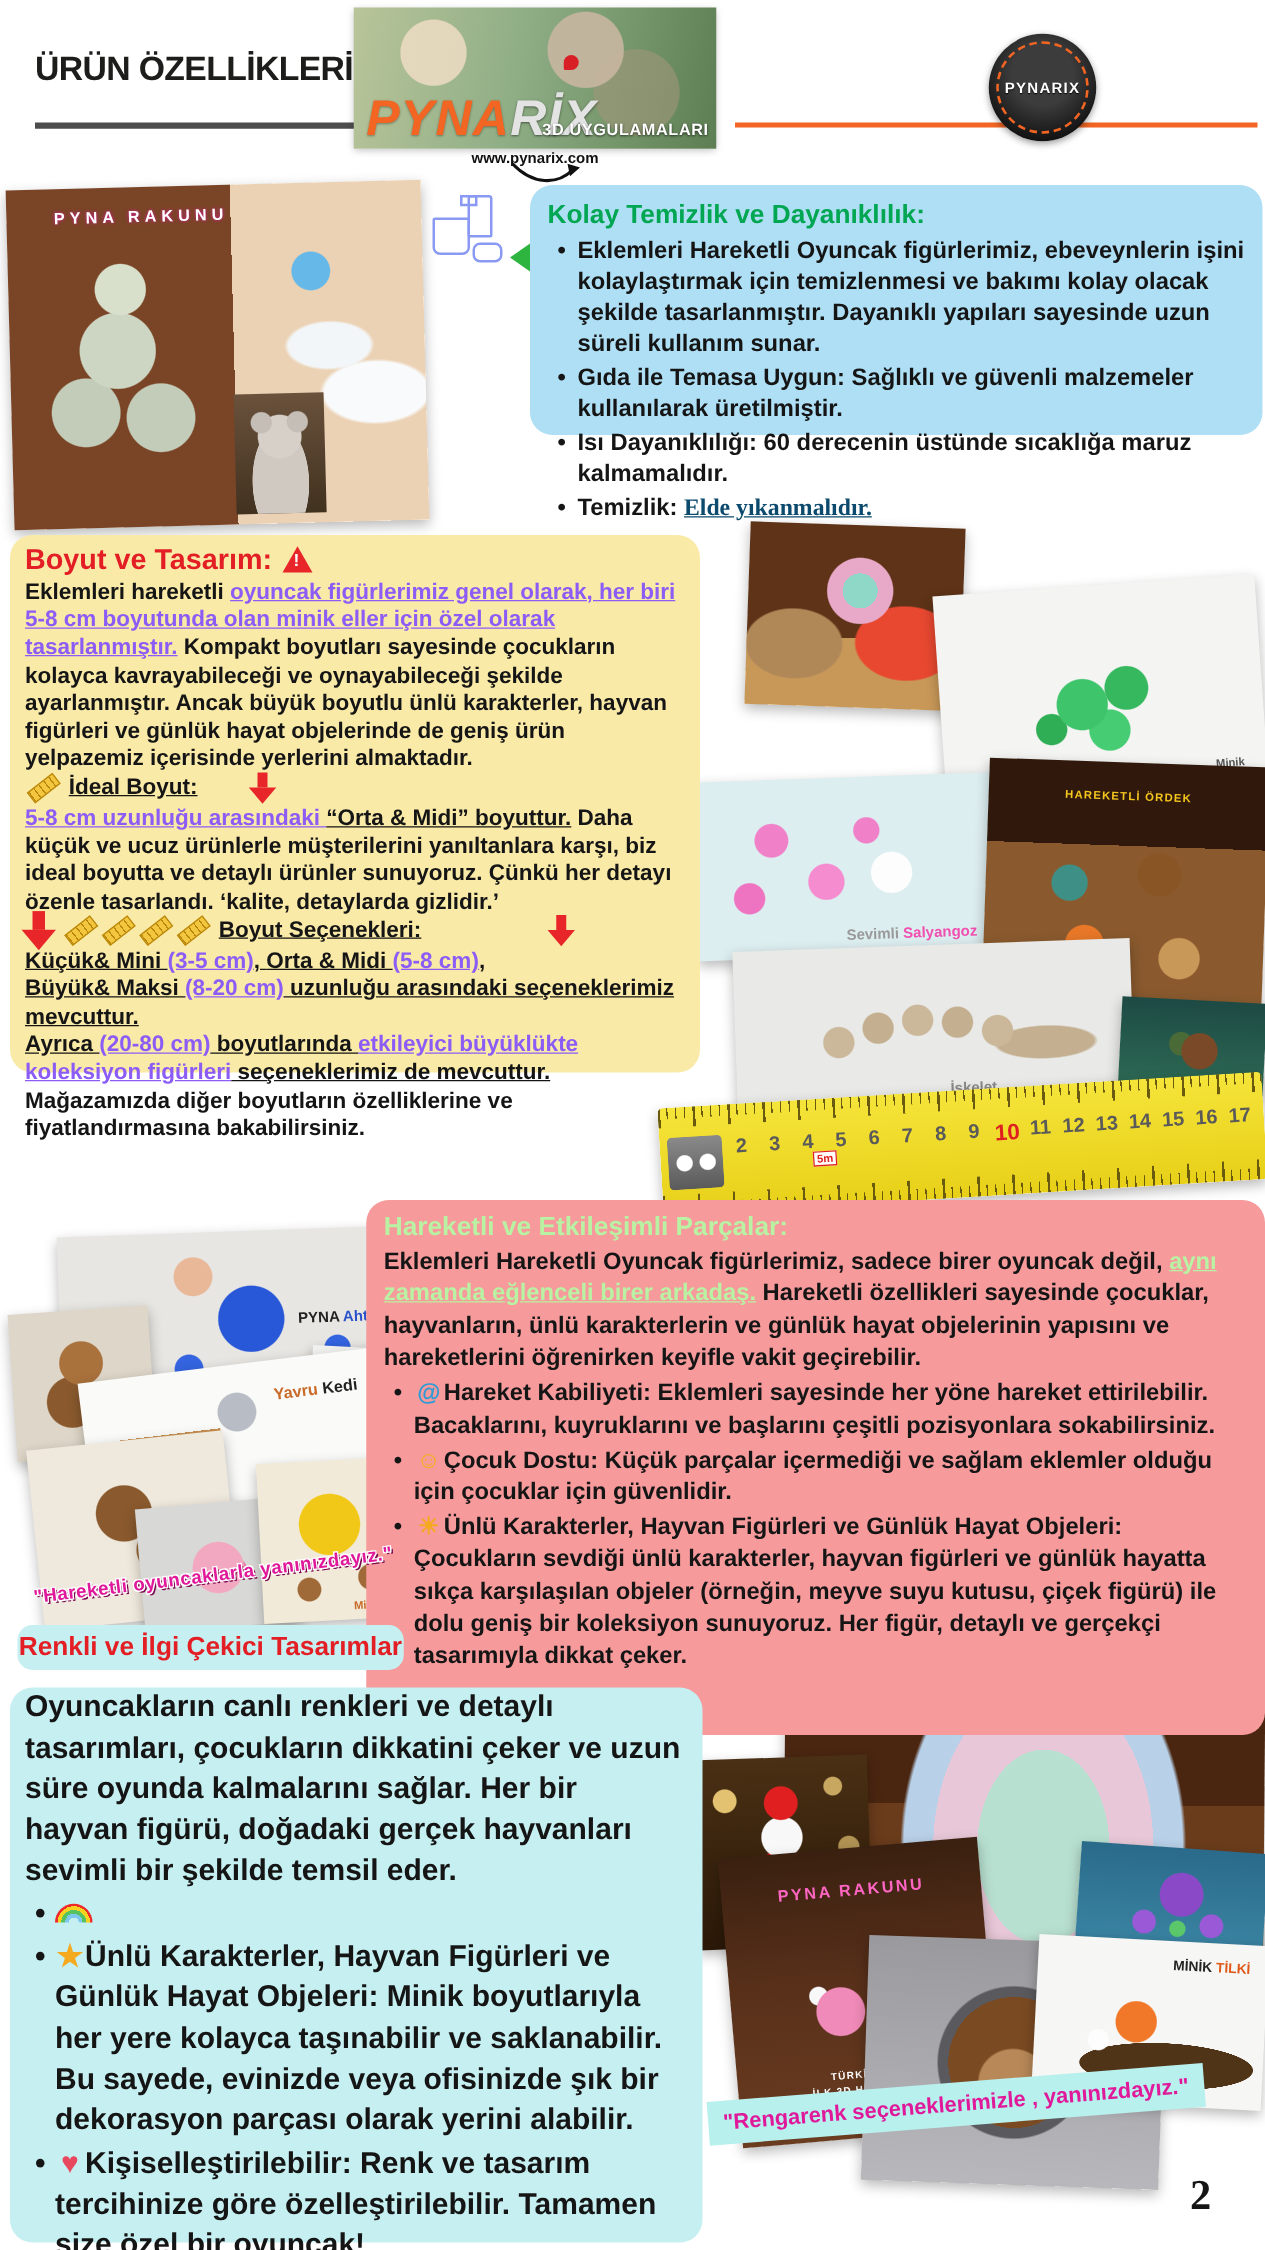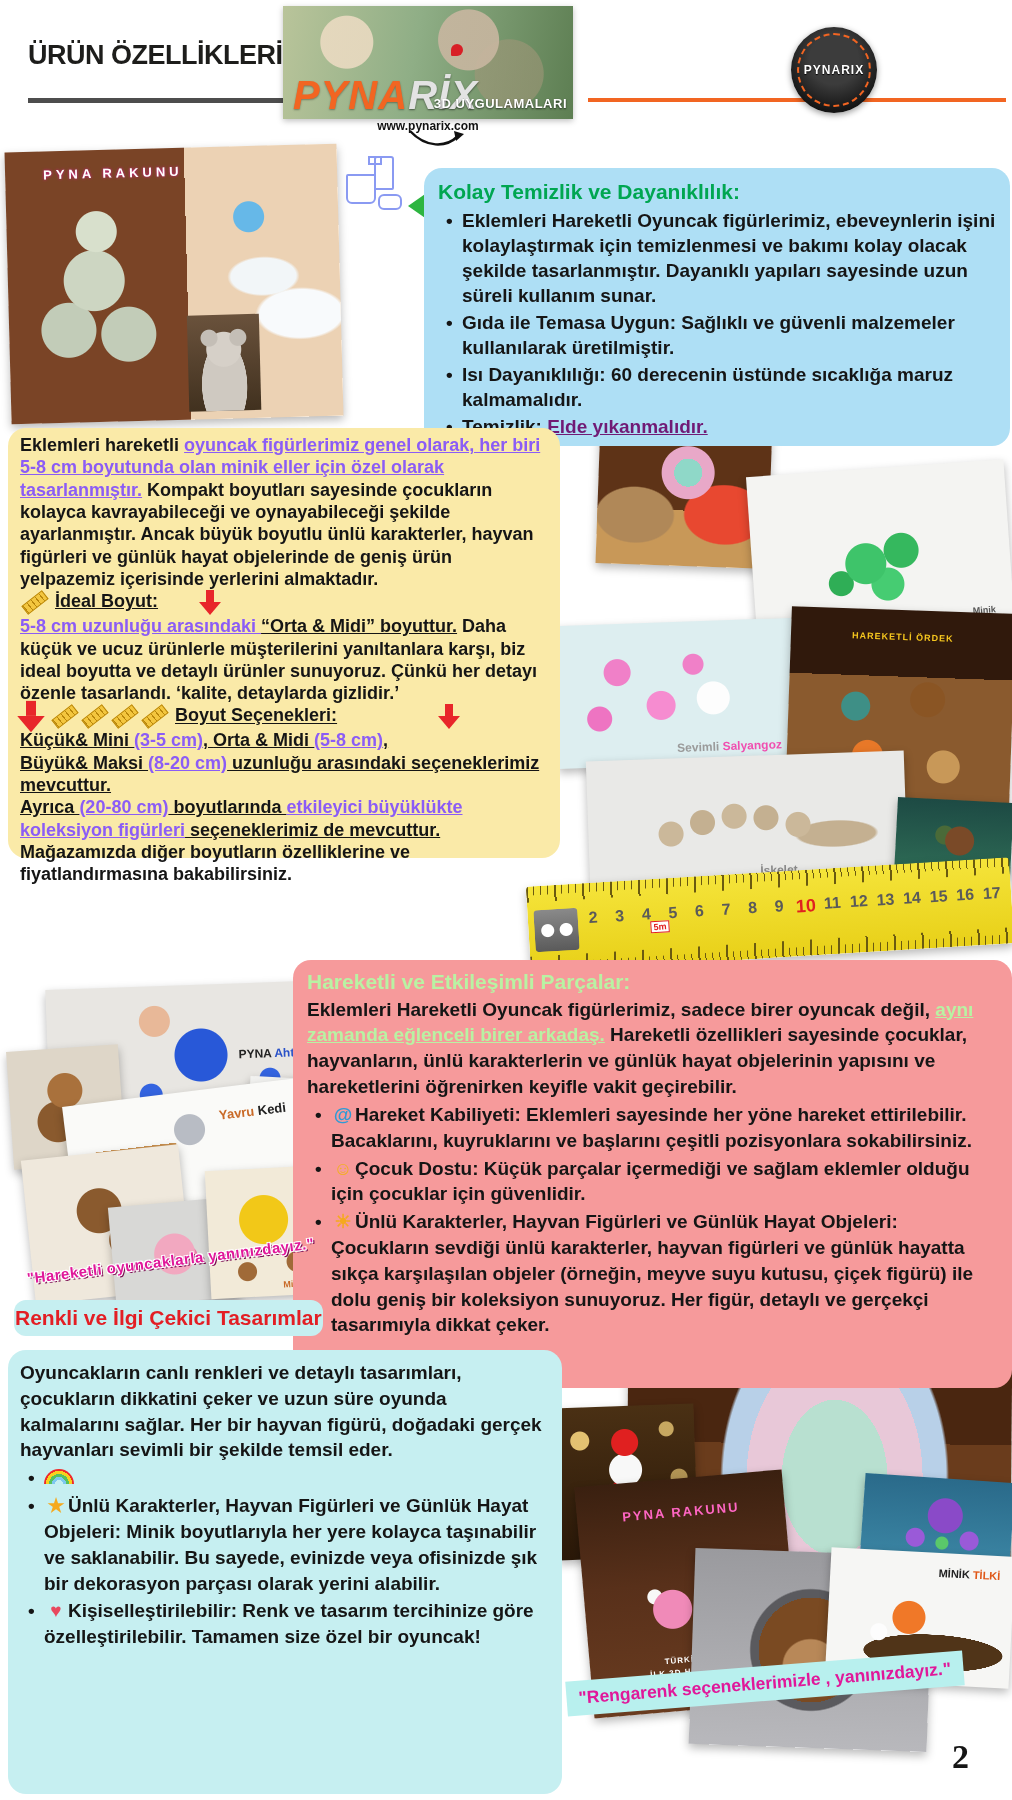--- a/index.html
+++ b/index.html
@@ -26,39 +26,39 @@
   .curve-arrow{position:absolute;left:408px;top:128px;}
   .badge{position:absolute;left:791px;top:27px;width:86px;height:86px;border-radius:50%;z-index:1;
     background:radial-gradient(circle at 50% 38%,#3c3c3c 0 36%,#141414 75%);
     box-shadow:0 2px 6px rgba(0,0,0,.4);display:flex;align-items:center;justify-content:center;}
   .badge::before{content:"";position:absolute;inset:6px;border-radius:50%;border:2px dashed #f26522;}
   .badge .btxt{color:#fff;font-size:12px;font-weight:bold;letter-spacing:1px;text-shadow:0 1px 1px #000;}
 
   
   .sec{position:absolute;border-radius:18px;font-weight:bold;z-index:5;}
   .sec p{margin:0;}
-  .cyan1{background:#aedff5;left:424px;top:148px;width:586px;height:278px;padding:10px 14px;box-sizing:border-box;font-size:19px;line-height:1.32;margin-top:20px;}
+  .cyan1{background:#aedff5;left:424px;top:148px;width:586px;height:200px;padding:10px 14px;box-sizing:border-box;font-size:19px;line-height:1.32;}
   .t-green{color:#00a651;font-size:21px;margin-bottom:2px;}
   .bullets{list-style:none;margin:2px 0 0;padding:0;}
   .bullets li{position:relative;padding-left:24px;margin-top:2px;}
   .bullets li::before{content:"•";position:absolute;left:8px;}
-  .lnk{color:#701a75;text-decoration:underline;}
+  .lnk{color:#0c4a6e;text-decoration:underline;font-family:Liberation Serif, serif;}
 
   .yellow{background:#faeaa8;left:8px;top:428px;width:552px;height:430px;padding:6px 12px;box-sizing:border-box;font-size:18px;line-height:1.24;}
   .t-red{color:#e31e24;font-size:23px;line-height:1.2;}
   .u{text-decoration:underline;}
   .ru-red{color:#8b5cf6;text-decoration:underline;}
 
   .pink{background:#f69a9b;left:293px;top:960px;width:719px;height:428px;padding:8px 14px;box-sizing:border-box;font-size:19px;line-height:1.36;}
   .t-pgreen{color:#b9f2a3;font-size:21px;margin-bottom:6px;}
   .ru-pgrn{color:#b9f2a3;text-decoration:underline;}
 
   .cyan2-title{position:absolute;left:14px;top:1300px;background:#c6eff1;border-radius:12px;padding:6px 1px;z-index:5;
     color:#e31e24;font-size:21px;font-weight:bold;}
-  .cyan2{background:#c6eff1;left:8px;top:1350px;width:554px;height:444px;padding:10px 12px;box-sizing:border-box;font-size:19px;line-height:1.36;}
+  .cyan2{background:#c6eff1;left:8px;top:1350px;width:554px;height:444px;padding:0 12px;box-sizing:border-box;font-size:24px;line-height:1.36;}
 
   
   .dn{display:inline-block;width:22px;height:25px;position:relative;vertical-align:middle;}
   .dn::before{content:"";position:absolute;left:7px;top:0;width:8px;height:12px;background:#e8262a;}
   .dn::after{content:"";position:absolute;left:0;top:12px;border-left:11px solid transparent;border-right:11px solid transparent;border-top:13px solid #e8262a;}
   .dn.lg{transform:scale(1.25);margin-right:8px;}
   .rul{display:inline-block;width:24px;height:9px;background:#f3c63f;border:1px solid #b8860b;
        background-image:repeating-linear-gradient(90deg,#b8860b 0 1px,transparent 1px 5px);
        transform:rotate(-38deg);margin:0 2px;vertical-align:middle;}
   .warn{display:inline-block;width:0;height:0;border-left:12px solid transparent;border-right:12px solid transparent;
@@ -154,20 +154,23 @@
       <li><span>Eklemleri Hareketli Oyuncak figürlerimiz, ebeveynlerin işini kolaylaştırmak için temizlenmesi ve bakımı kolay olacak şekilde tasarlanmıştır. Dayanıklı yapıları sayesinde uzun süreli kullanım sunar.</span></li>
       <li><span>Gıda ile Temasa Uygun: Sağlıklı ve güvenli malzemeler kullanılarak üretilmiştir.</span></li>
       <li><span>Isı Dayanıklılığı: 60 derecenin üstünde sıcaklığa maruz kalmamalıdır.</span></li>
       <li>
         <span>Temizlik: </span><span class="lnk">Elde yıkanmalıdır.</span>
       </li>
     </ul>
   </div>
 
   <div class="sec yellow">
+    <p class="t-red">
+      <span>Boyut ve Tasarım:</span><span class="warn"></span>
+    </p>
     <p>
       <span>Eklemleri hareketli </span><span class="ru-red">oyuncak figürlerimiz genel olarak, her biri 5-8 cm boyutunda olan minik eller için özel olarak tasarlanmıştır.</span><span> Kompakt boyutları sayesinde çocukların kolayca kavrayabileceği ve oynayabileceği şekilde ayarlanmıştır. Ancak büyük boyutlu ünlü karakterler, hayvan figürleri ve günlük hayat objelerinde de geniş ürün yelpazemiz içerisinde yerlerini almaktadır.</span>
     </p>
     <p>
       <span class="rul"></span>
       <span class="u">İdeal Boyut:</span>
       <span class="dn" style="margin-left:36px;"></span>
     </p>
     <p>
       <span class="ru-red">5-8 cm uzunluğu arasındaki </span><span class="u">“Orta &amp; Midi” boyuttur.</span><span>  Daha küçük ve ucuz ürünlerle müşterilerini yanıltanlara karşı, biz ideal boyutta ve detaylı ürünler sunuyoruz. Çünkü her detayı özenle tasarlandı. ‘kalite, detaylarda gizlidir.’</span>

